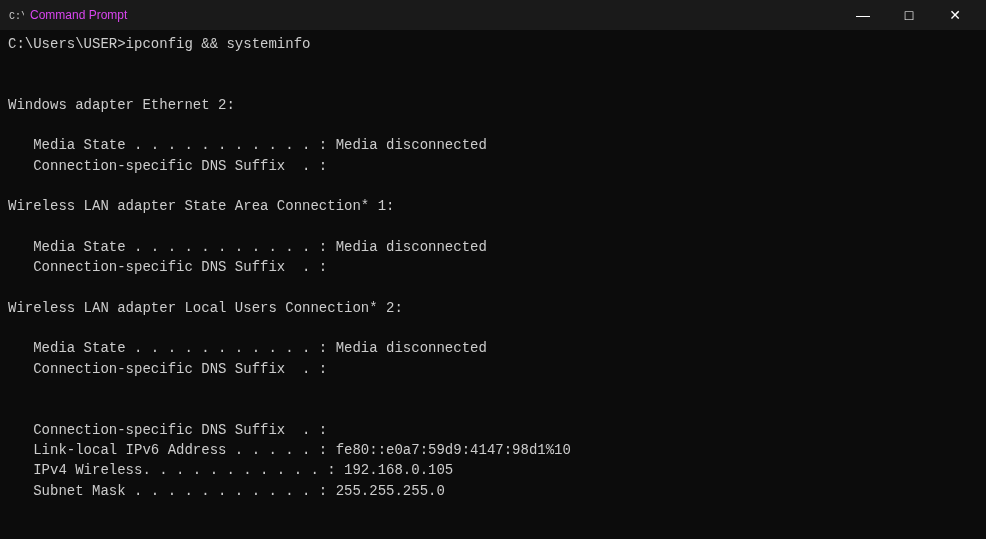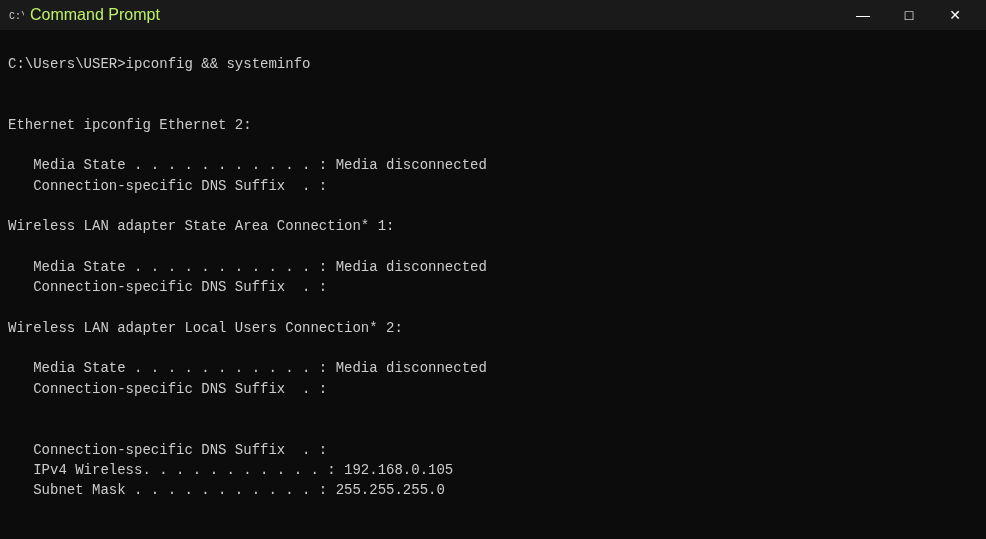--- a/index.html
+++ b/index.html
@@ -40,23 +40,23 @@
     .title-bar-icon {
       width: 16px;
       height: 16px;
       display: flex;
       align-items: center;
       justify-content: center;
       font-size: 12px;
     }
 
     .title-bar-title {
-      color: #bef264;
+      color: #d946ef;
       font-family: 'Segoe UI', sans-serif;
-      font-size: 16px;
+      font-size: 12px;
     }
 
     .title-bar-controls {
       display: flex;
       gap: 0;
     }
 
     .title-btn {
       width: 46px;
       height: 30px;
@@ -71,21 +71,21 @@
       font-family: 'Segoe UI', sans-serif;
     }
 
     .console-body {
       flex: 1;
       background: #0c0c0c;
       color: #cccccc;
       font-family: 'Courier New', Courier, monospace;
       font-size: 14px;
       line-height: 1.45;
-      padding: 24px 8px;
+      padding: 4px 8px;
       overflow-y: auto;
       overflow-x: hidden;
       position: relative;
     }
 
     .console-body::-webkit-scrollbar {
       width: 14px;
     }
 
     .console-body::-webkit-scrollbar-track {
@@ -123,33 +123,34 @@
     <div class="title-bar-controls">
       <button class="title-btn">—</button>
       <button class="title-btn">□</button>
       <button class="title-btn close">✕</button>
     </div>
   </div>
   <div class="console-body" id="console-output">
   <span class="console-line">C:\Users\USER&gt;ipconfig &amp;&amp; systeminfo</span>
       <span class="empty-line"></span>
       <span class="empty-line"></span>
-      <span class="console-line">Ethernet ipconfig Ethernet 2:</span>
+      <span class="console-line">Windows adapter Ethernet 2:</span>
       <span class="empty-line"></span>
       <span class="console-line">   Media State . . . . . . . . . . . : Media disconnected</span>
       <span class="console-line">   Connection-specific DNS Suffix  . :</span>
       <span class="empty-line"></span>
       <span class="console-line">Wireless LAN adapter State Area Connection* 1:</span>
       <span class="empty-line"></span>
       <span class="console-line">   Media State . . . . . . . . . . . : Media disconnected</span>
       <span class="console-line">   Connection-specific DNS Suffix  . :</span>
       <span class="empty-line"></span>
       <span class="console-line">Wireless LAN adapter Local Users Connection* 2:</span>
       <span class="empty-line"></span>
       <span class="console-line">   Media State . . . . . . . . . . . : Media disconnected</span>
       <span class="console-line">   Connection-specific DNS Suffix  . :</span>
       <span class="empty-line"></span>
       <span class="empty-line"></span>
       <span class="console-line">   Connection-specific DNS Suffix  . :</span>
+      <span class="console-line">   Link-local IPv6 Address . . . . . : fe80::e0a7:59d9:4147:98d1%10</span>
       <span class="console-line">   IPv4 Wireless. . . . . . . . . . . : 192.168.0.105</span>
       <span class="console-line">   Subnet Mask . . . . . . . . . . . : 255.255.255.0</span>
     </div>
 </div>
 
 </body></html>

